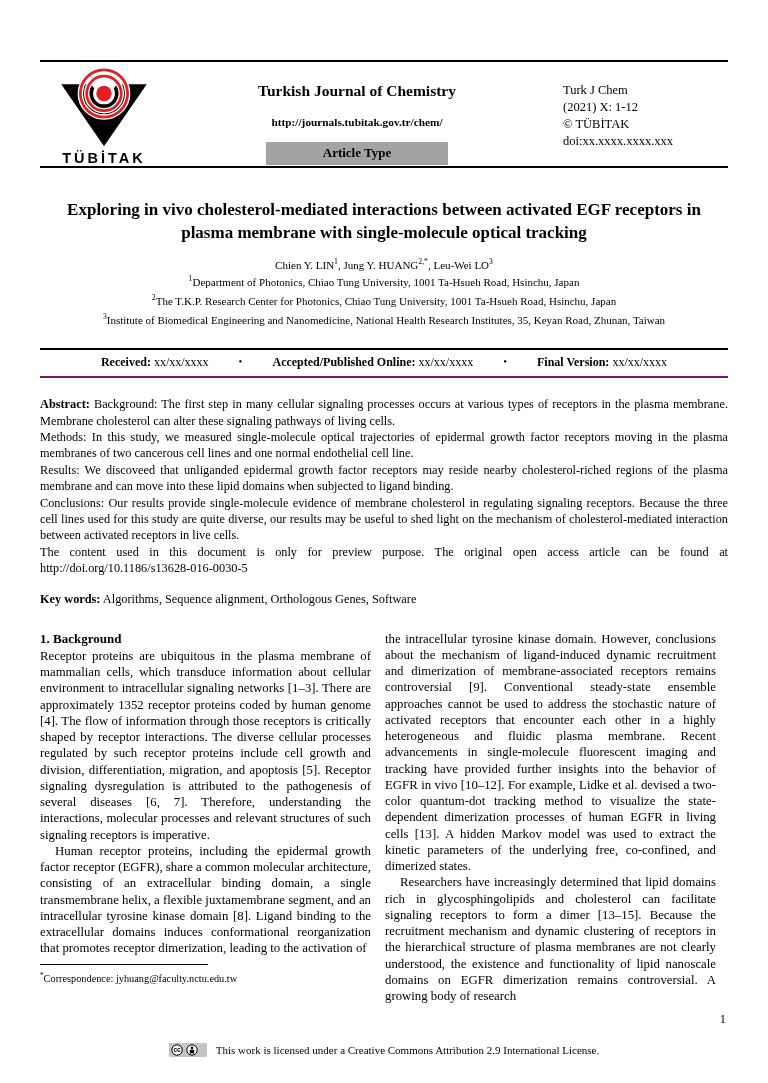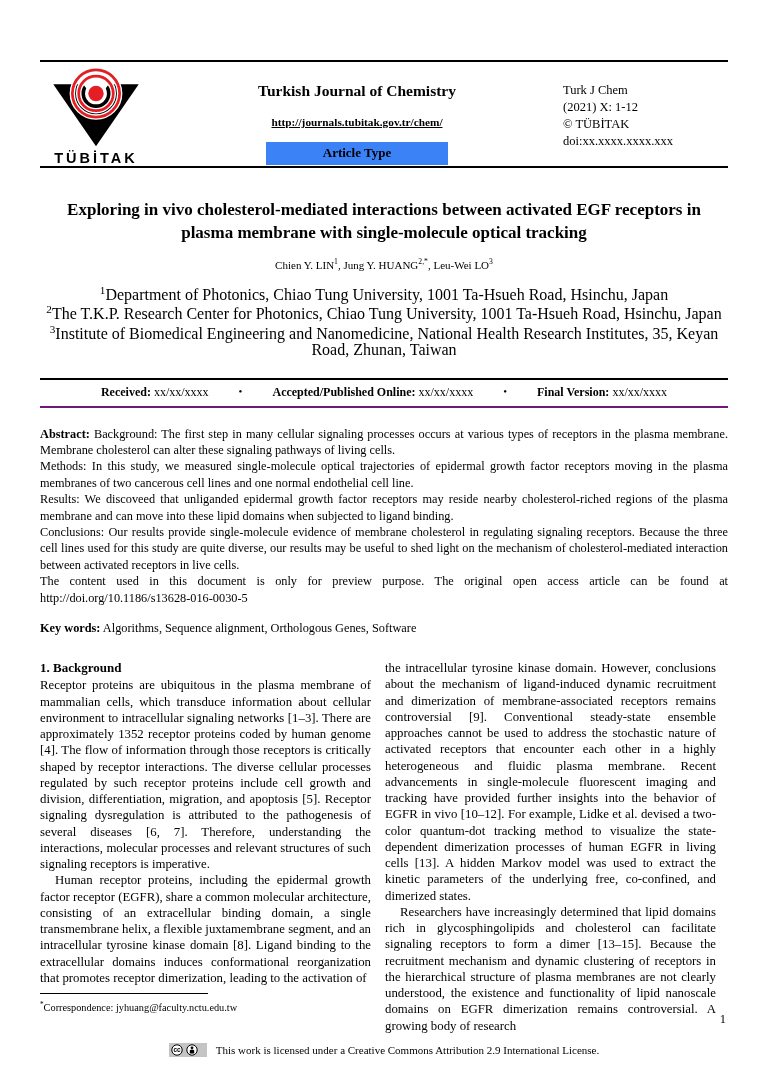--- a/index.html
+++ b/index.html
@@ -12,40 +12,40 @@
     color: #000;
     font-family: "Liberation Serif", serif;
     padding: 0 40px;
     overflow: hidden;
   }
   .rule { height: 2px; background: #000; }
   .rule-top { margin-top: 60px; }
 
   
   .header { position: relative; height: 104px; }
-  .logo { position: absolute; left: 6px; top: 6px; width: 100px; text-align: center; }
+  .logo { position: absolute; left: 14px; top: 6px; width: 100px; text-align: center; }
   .logo-text {
     font-family: "Liberation Sans", sans-serif;
     font-weight: bold; font-size: 14.5px; letter-spacing: 3px;
     margin-top: -2px; color: #000;
   }
   .header-center { position: absolute; left: 142px; top: 20px; width: 350px; text-align: center; }
   .journal-name { font-weight: bold; font-size: 15.5px; }
-  .journal-url { font-weight: bold; font-size: 11.3px; margin-top: 16px; text-decoration: underline; }
+  .journal-url { font-weight: bold; font-size: 11.3px; margin-top: 16px; }
   .article-type {
     margin: 14px auto 0 auto; width: 182px;
-    background: #3b82f6; font-weight: bold; font-size: 13px;
+    background: #a3a3a3; font-weight: bold; font-size: 13px;
     padding: 3px 0 4px 0;
   }
   .header-right { position: absolute; left: 523px; top: 20px; width: 170px; font-size: 12.5px; line-height: 17px; }
 
   
   .title { margin: 30px 8px 0 8px; text-align: center; font-weight: bold; font-size: 17px; line-height: 23px; }
   .authors { margin-top: 13px; text-align: center; font-size: 11px; }
-  .affils { margin-top: 12px; text-align: center; font-size: 16px; line-height: 15.5px; }
+  .affils { margin-top: 0; text-align: center; font-size: 11px; line-height: 15.5px; }
   sup { font-size: 70%; }
 
   
   .dates {
     margin-top: 20px; border-top: 2px solid #000; border-bottom: 2px solid #701a75;
     padding: 5px 0 6px 0; display: flex; justify-content: center; gap: 30px;
     font-size: 12px;
   }
   .bullet { font-size: 11px; }
 

